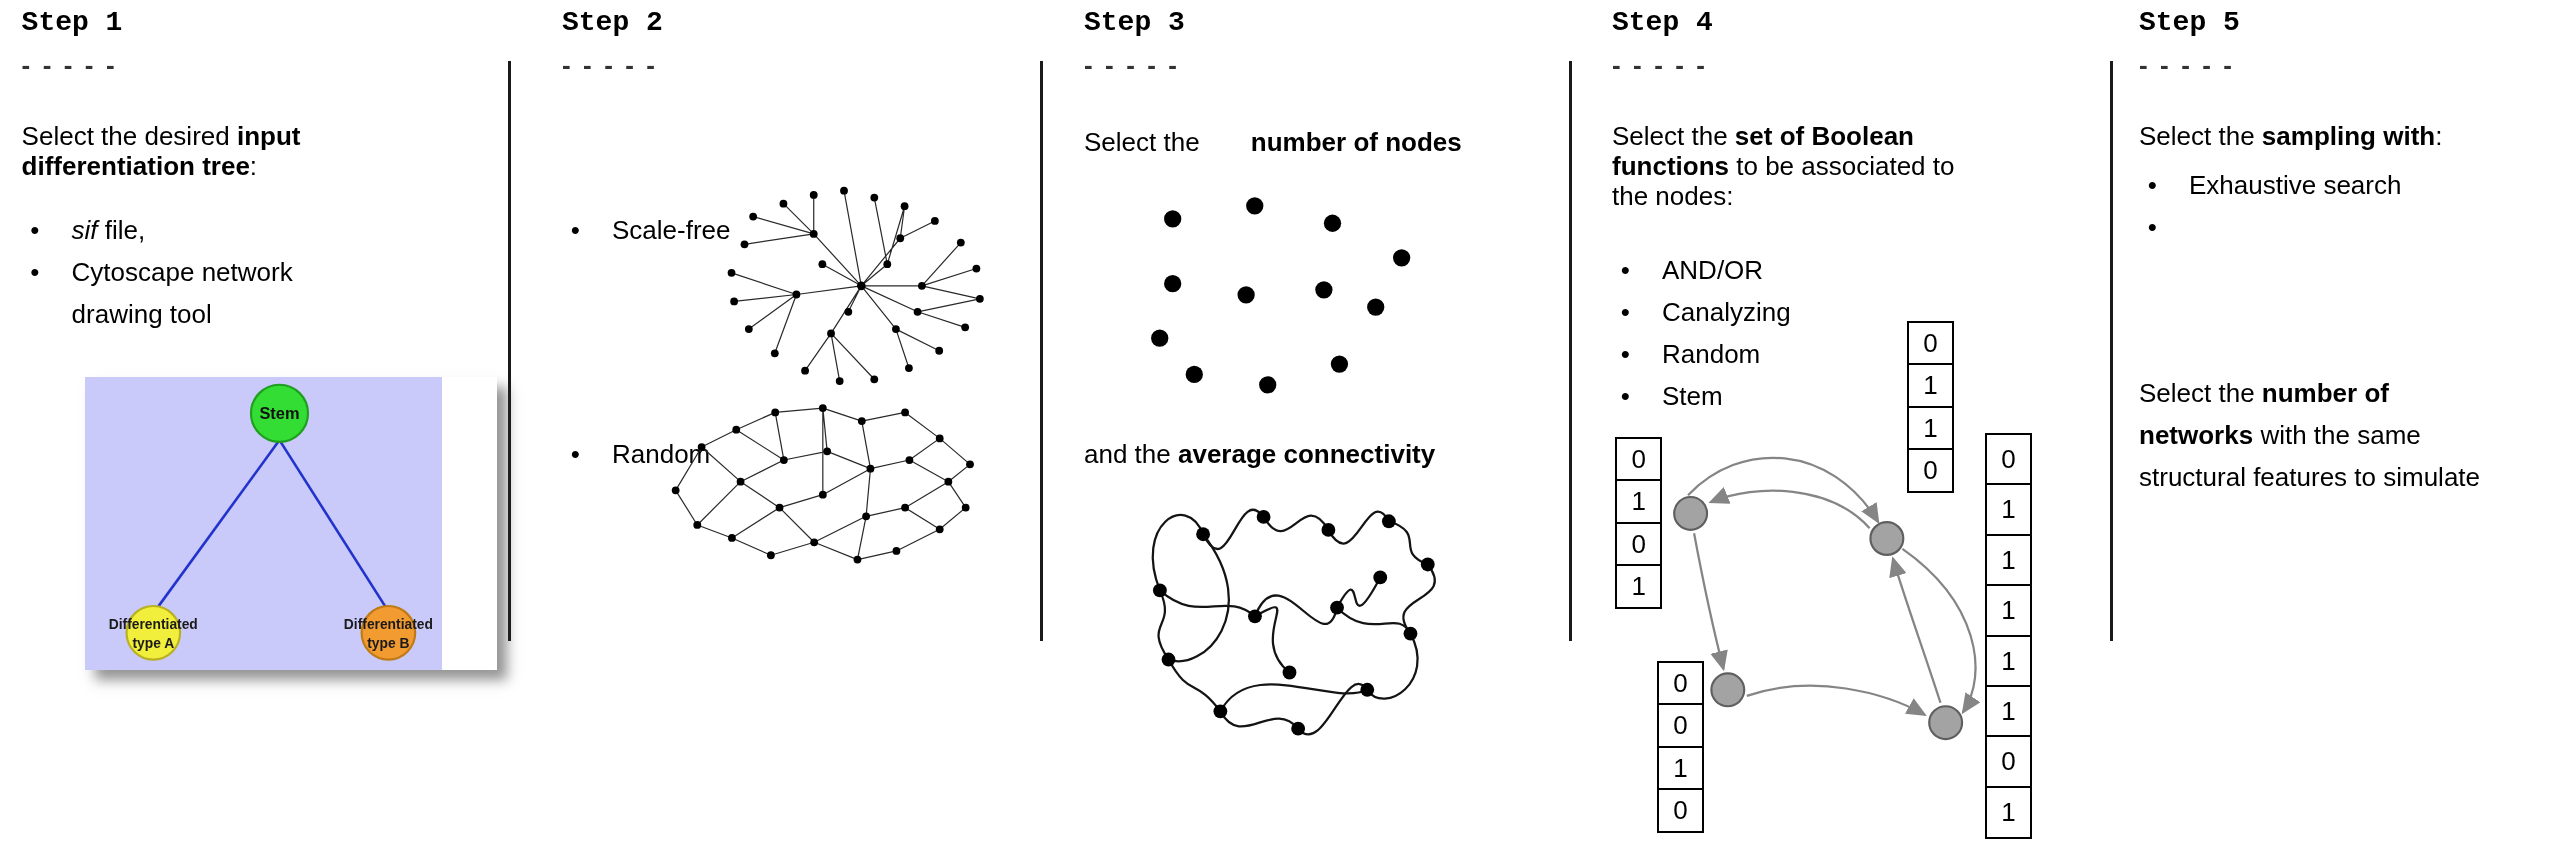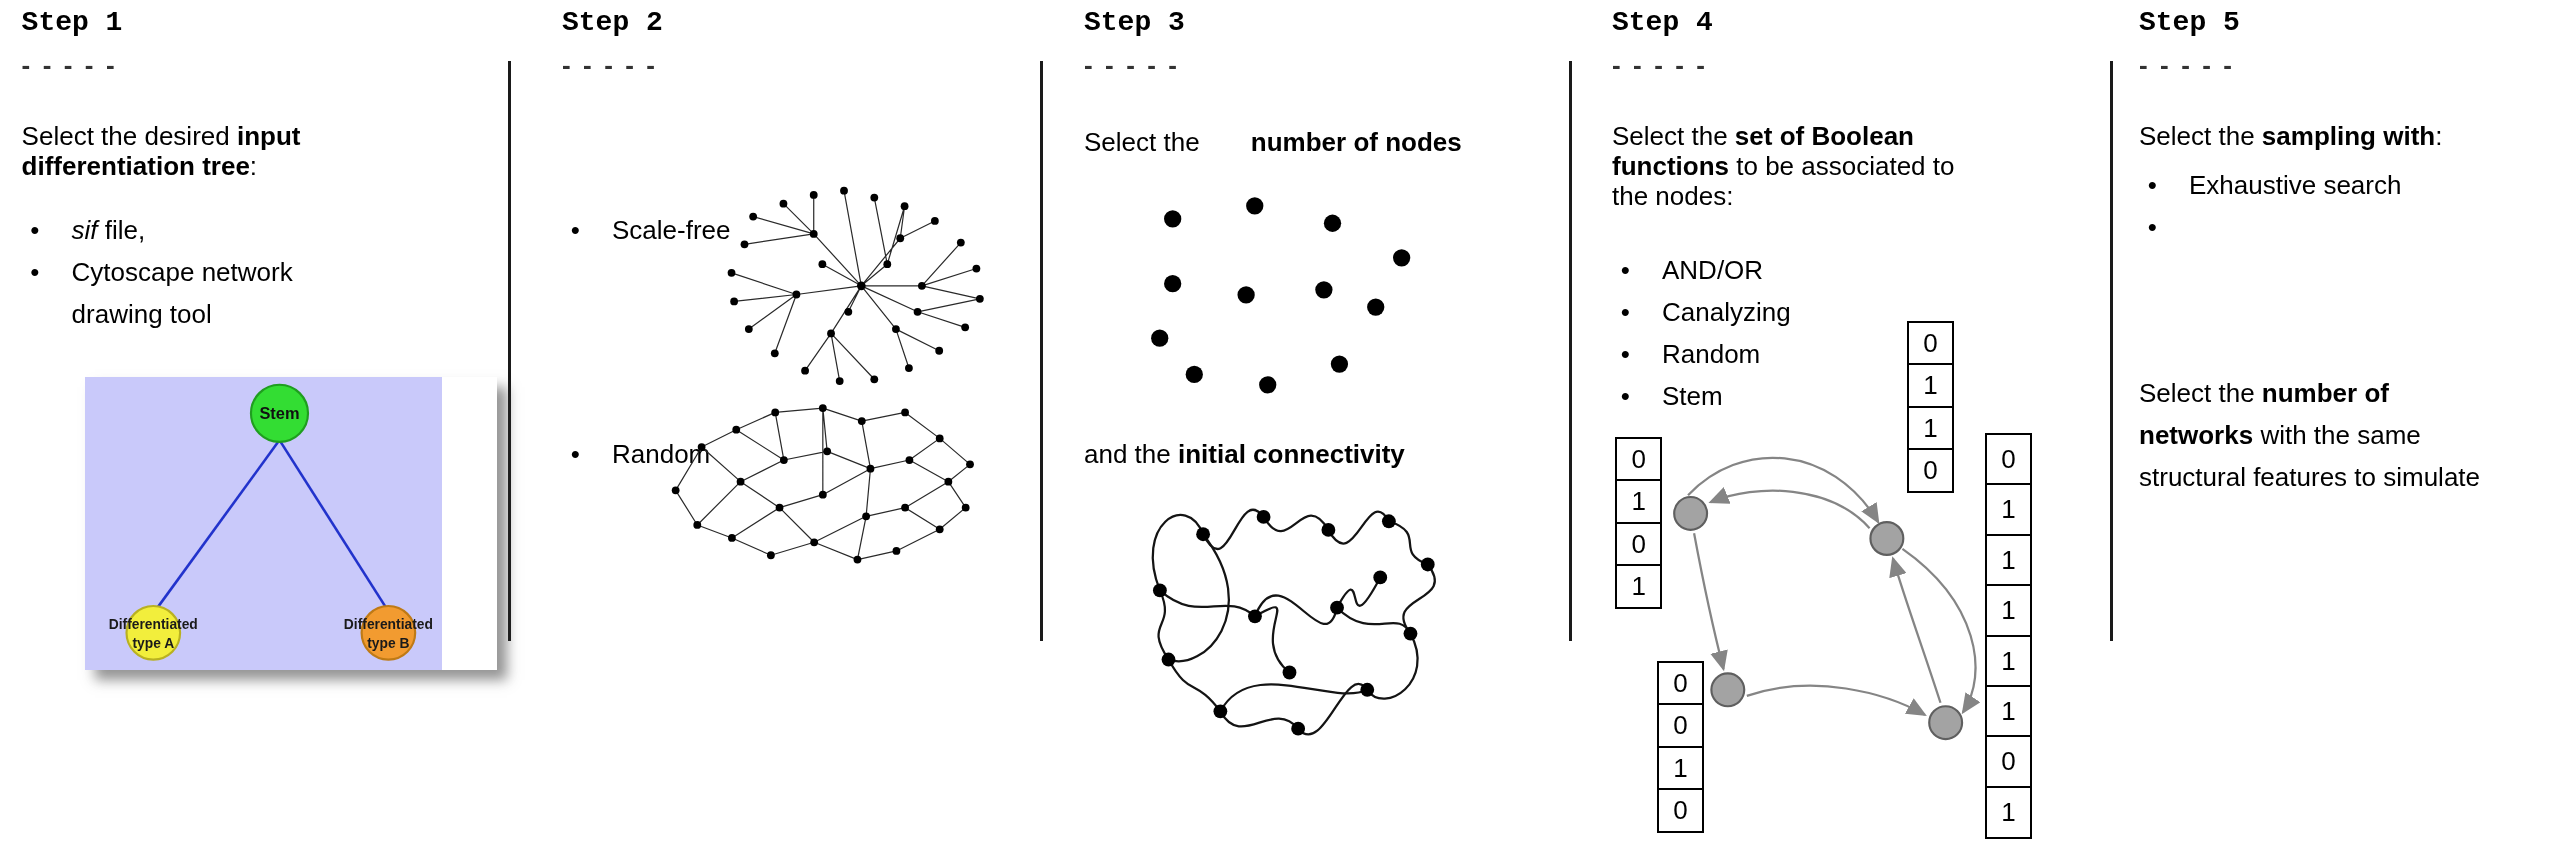--- a/index.html
+++ b/index.html
@@ -213,21 +213,21 @@
           <circle cx="365" cy="95" r="4.5"></circle>
         <circle cx="360" cy="145" r="4.5"></circle>
       </g>
     </svg>
   </div>
 
   <section class="col" style="left:1084px; width:467px">
     <h2>Step 3</h2>
     <div class="dashes">- - - - -</div>
     <p class="textblock rich" style="top:121px"><span>Select the </span><span style="font-weight: 700; margin-left: 44px;">number of nodes</span></p>
-    <p class="textblock rich" style="top:433px"><span>and the </span><span style="font-weight: 700;">initial connectivity</span></p>
+    <p class="textblock rich" style="top:433px"><span>and the </span><span style="font-weight: 700;">average connectivity</span></p>
   </section>
 
   <div class="art" style="left:1125px; top:193px; width:320px; height:216px">
     <svg width="320" height="216" viewBox="0 0 370 250">
       <g fill="#000">
         <circle cx="55" cy="30" r="10"></circle>
           <circle cx="150" cy="15" r="10"></circle>
         <circle cx="240" cy="35" r="10"></circle>
           <circle cx="320" cy="75" r="10"></circle>
         <circle cx="55" cy="105" r="10"></circle>

